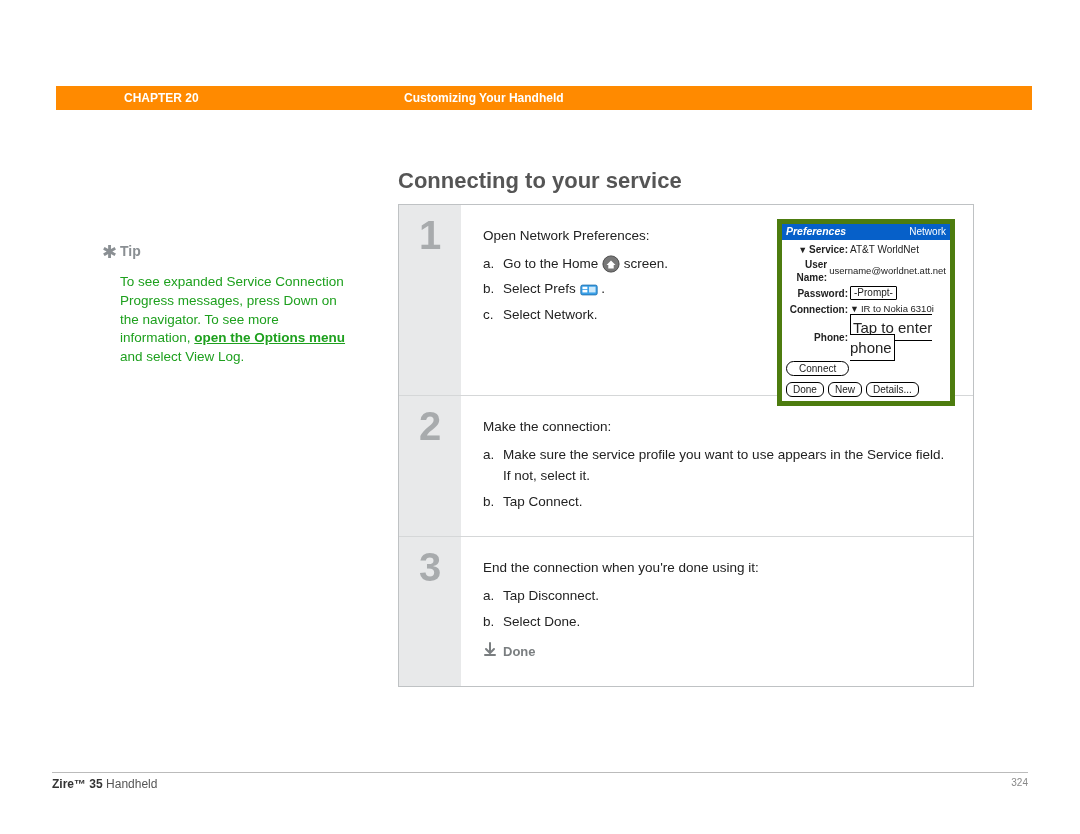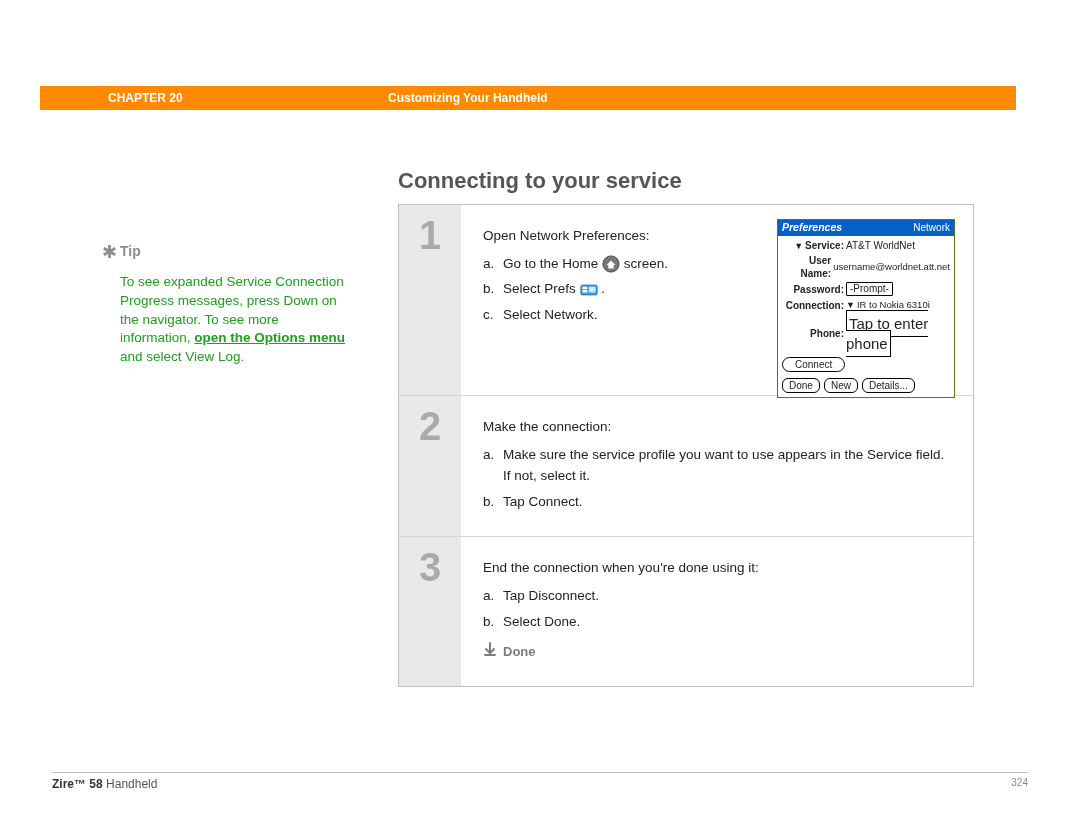--- a/index.html
+++ b/index.html
@@ -6,21 +6,21 @@
   body {
     font-family: Arial, Helvetica, sans-serif;
     background: #fff;
     width: 1080px;
     height: 834px;
     position: relative;
     color: #333;
   }
   .orange-bar {
     position: absolute;
-    left: 40px;
+    left: 56px;
     top: 86px;
     width: 976px;
     height: 24px;
     background: #ff8a00;
     display: flex;
     align-items: center;
     color: #fff;
     font-size: 12px;
     font-weight: bold;
   }
@@ -107,21 +107,21 @@
   .prefs-icon-svg { width: 20px; height: 16px; }
 
   .done-row { margin-top: 10px; display: flex; align-items: center; gap: 6px; color: #7a7e80; font-weight: bold; font-size: 13px; }
 
   
   .palm {
     position: absolute;
     right: 18px;
     top: 14px;
     width: 178px;
-    border: 1px solid #4d7c0f;
+    border: 5px solid #4d7c0f;
     font-family: Arial, sans-serif;
     font-size: 10.5px;
     background: #fff;
     line-height: 1.3;
   }
   .palm-title {
     background: #0660c9;
     color: #fff;
     font-weight: bold;
     padding: 1px 4px;
@@ -302,16 +302,16 @@
           <span>Done</span>
         </div>
       </div>
     </div>
 
   </div>
 </div>
 
 <div class="footer">
   <span class="footer-left">
-    <b>Zire™ 58</b><span> Handheld</span>
+    <b>Zire™ 35</b><span> Handheld</span>
   </span>
   <span style="font-size:10px;color:#888;">324</span>
 </div>
 
 </body></html>

